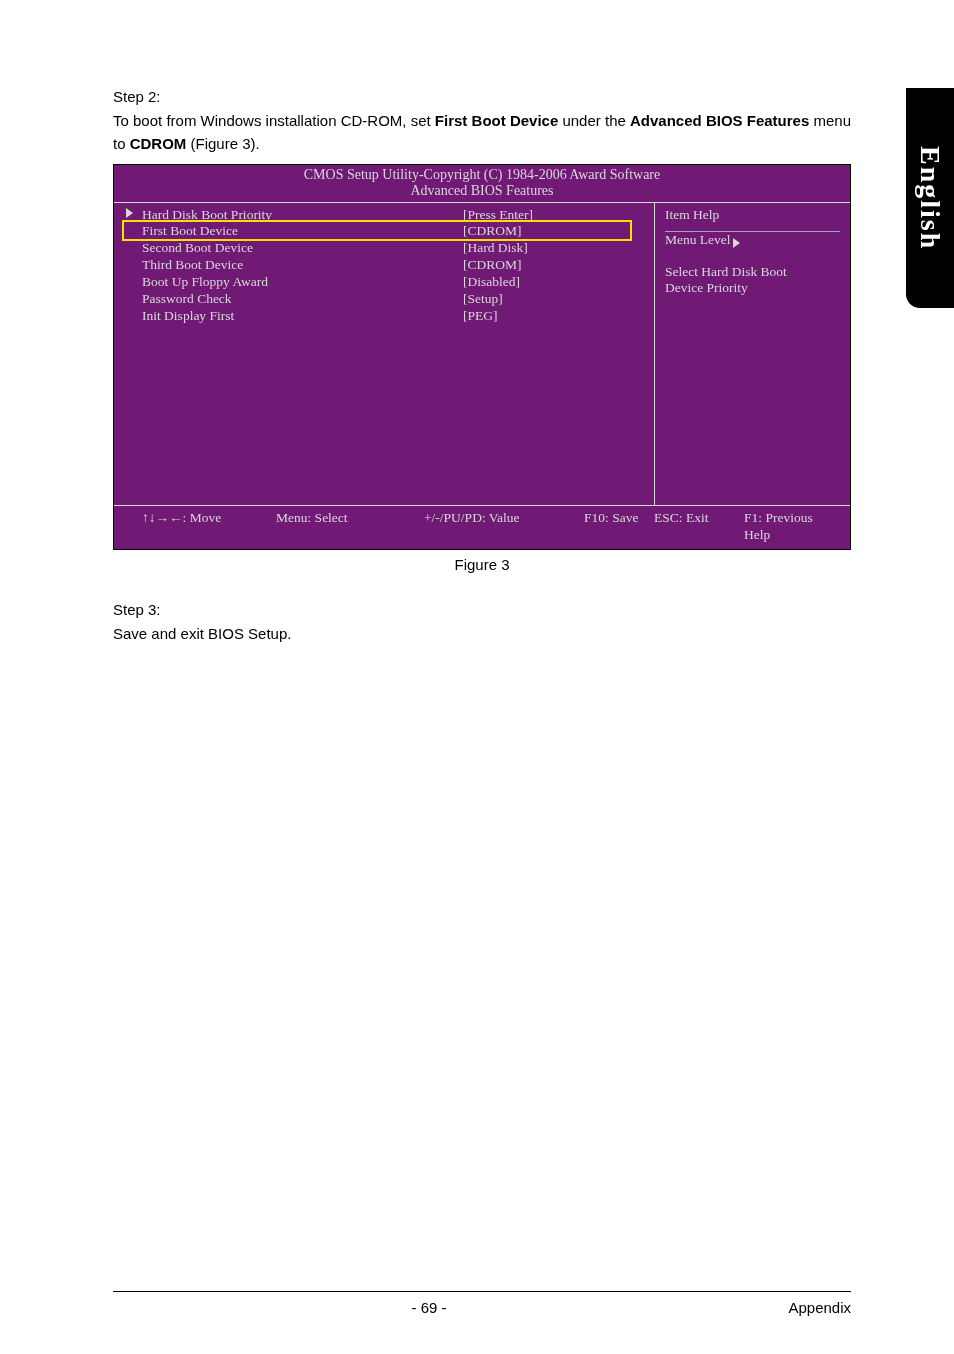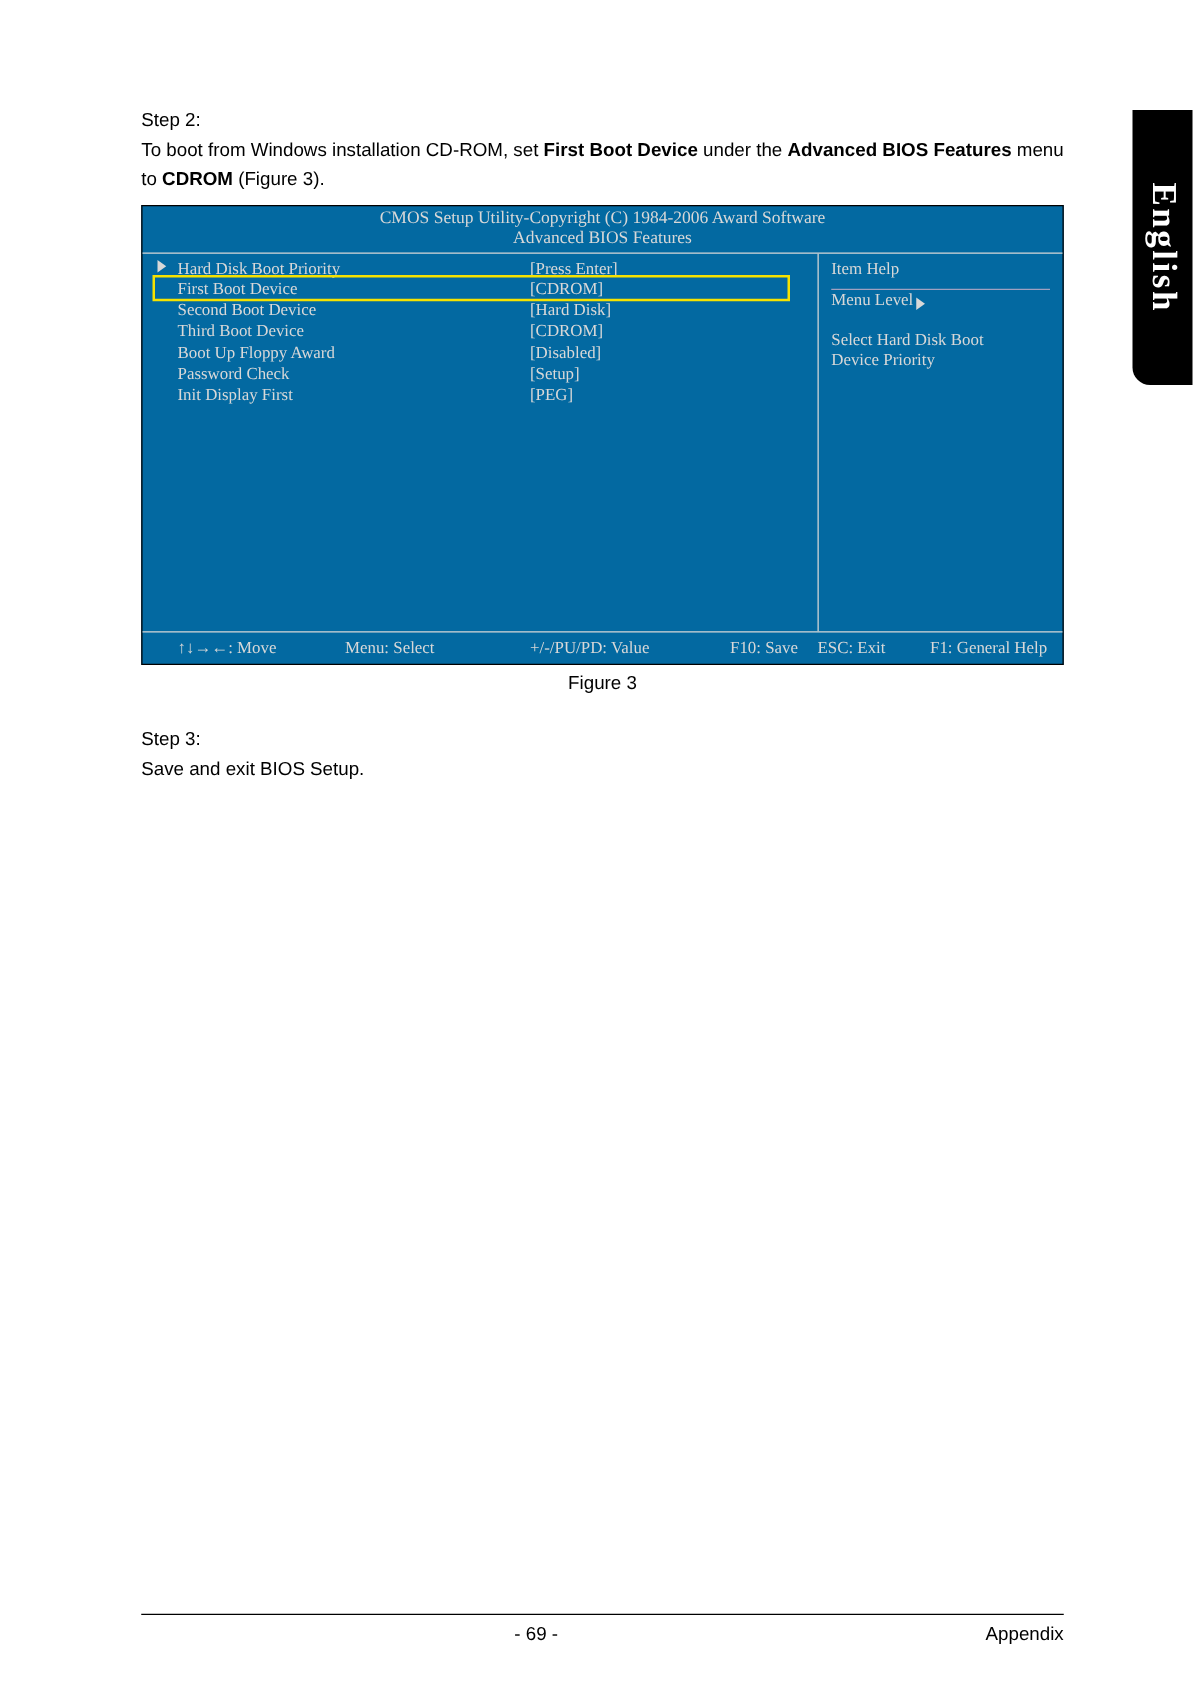--- a/index.html
+++ b/index.html
@@ -49,21 +49,21 @@
       line-height: 1.55;
       text-align: justify;
       margin-bottom: 8px;
     }
     .bold {
       font-weight: bold;
     }
     .bios-box {
       width: 100%;
       border: 1px solid #000000;
-      background: #0369a1;
+      background: #701a75;
       color: #d8d8d8;
       font-family: "Times New Roman", serif;
       font-size: 13.5px;
     }
     .bios-title {
       text-align: center;
       padding: 2px 0 0 0;
       font-size: 14px;
     }
     .bios-subtitle {
@@ -82,20 +82,21 @@
       padding: 4px 10px 180px 10px;
       border-right: 1px solid #d8d8d8;
     }
     .bios-right {
       width: 195px;
       padding: 4px 10px;
     }
     .bios-row {
       display: flex;
       line-height: 1.25;
+      gap: 39px;
     }
     .bios-label {
       width: 300px;
       padding-left: 18px;
     }
     .bios-value {
       flex: 1;
     }
     .bios-arrow-row {
       position: relative;
@@ -250,21 +251,21 @@
       </div>
     </div>
 
     <div class="bios-footer">
       <div class="bios-footer-row">
         <span class="f-cell-a">↑↓→←: Move</span>
         <span class="f-cell-b">Menu: Select</span>
         <span class="f-cell-c">+/-/PU/PD: Value</span>
         <span class="f-cell-d">F10: Save</span>
         <span class="f-cell-e">ESC: Exit</span>
-        <span class="f-cell-f">F1: General Help</span>
+        <span class="f-cell-f">F1: Previous Help</span>
       </div>
     </div>
   </div>
 
   <div class="figure-caption">Figure 3</div>
 
   <div class="step-heading">Step 3:</div>
   <div class="step-text" style="text-align:left">Save and exit BIOS Setup.</div>
 
 </div>

